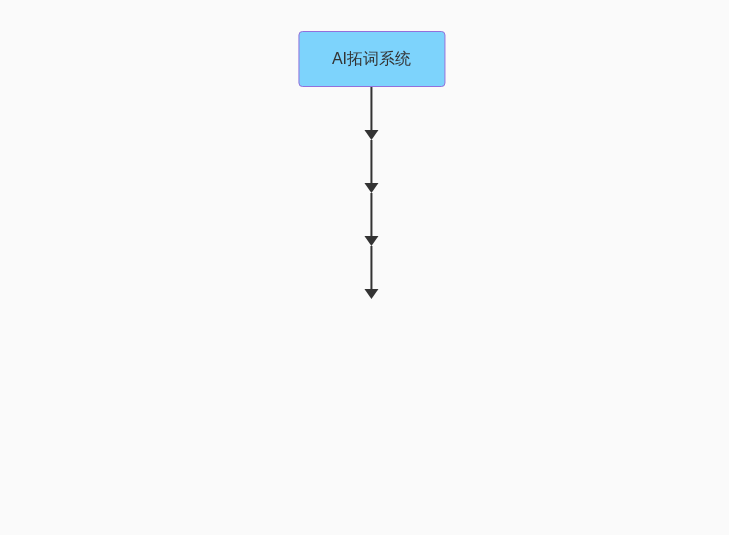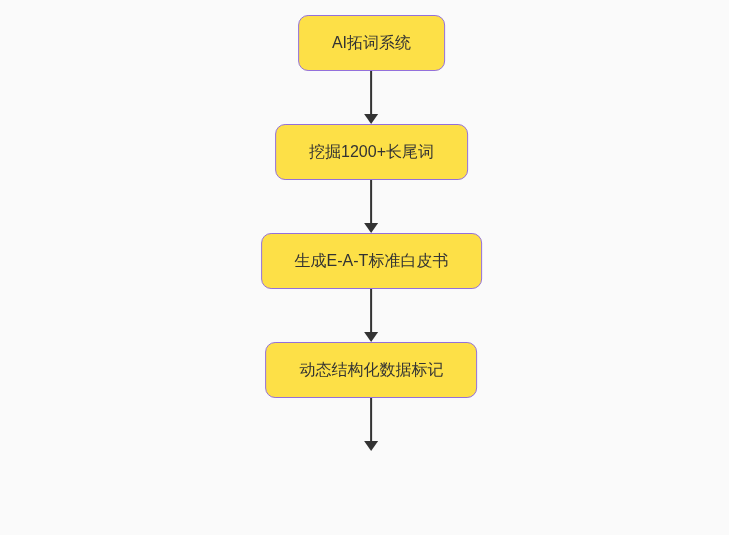--- a/index.html
+++ b/index.html
@@ -27,26 +27,27 @@
     flex-direction: column;
     align-items: center;
   }
   .node {
     box-sizing: border-box;
     height: 56px;
     padding: 0 33px;
     display: flex;
     align-items: center;
     justify-content: center;
-    background: #fde047;
+    background: #7dd3fc;
     border: 1px solid #9370db;
     color: #333333;
     font-size: 16px;
     white-space: nowrap;
-    border-radius: 10px;
+    border-radius: 4px;
+    margin-top: 16px;
   }
   .connector {
     height: 53px;
     display: flex;
     flex-direction: column;
     align-items: center;
   }
   .connector .line {
     width: 2px;
     flex: 1 1 auto;
@@ -69,41 +70,32 @@
 
     <div class="node">
       <span>AI拓词系统</span>
     </div>
 
     <div class="connector">
       <div class="line"></div>
       <div class="head"></div>
     </div>
 
-    <div class="node">
-      <span>挖掘1200+长尾词</span>
-    </div>
 
     <div class="connector">
       <div class="line"></div>
       <div class="head"></div>
     </div>
 
-    <div class="node">
-      <span>生成E-A-T标准白皮书</span>
-    </div>
 
     <div class="connector">
       <div class="line"></div>
       <div class="head"></div>
     </div>
 
-    <div class="node">
-      <span>动态结构化数据标记</span>
-    </div>
 
     <div class="connector">
       <div class="line"></div>
       <div class="head"></div>
     </div>
 
 
   </div>
 </div>
 

